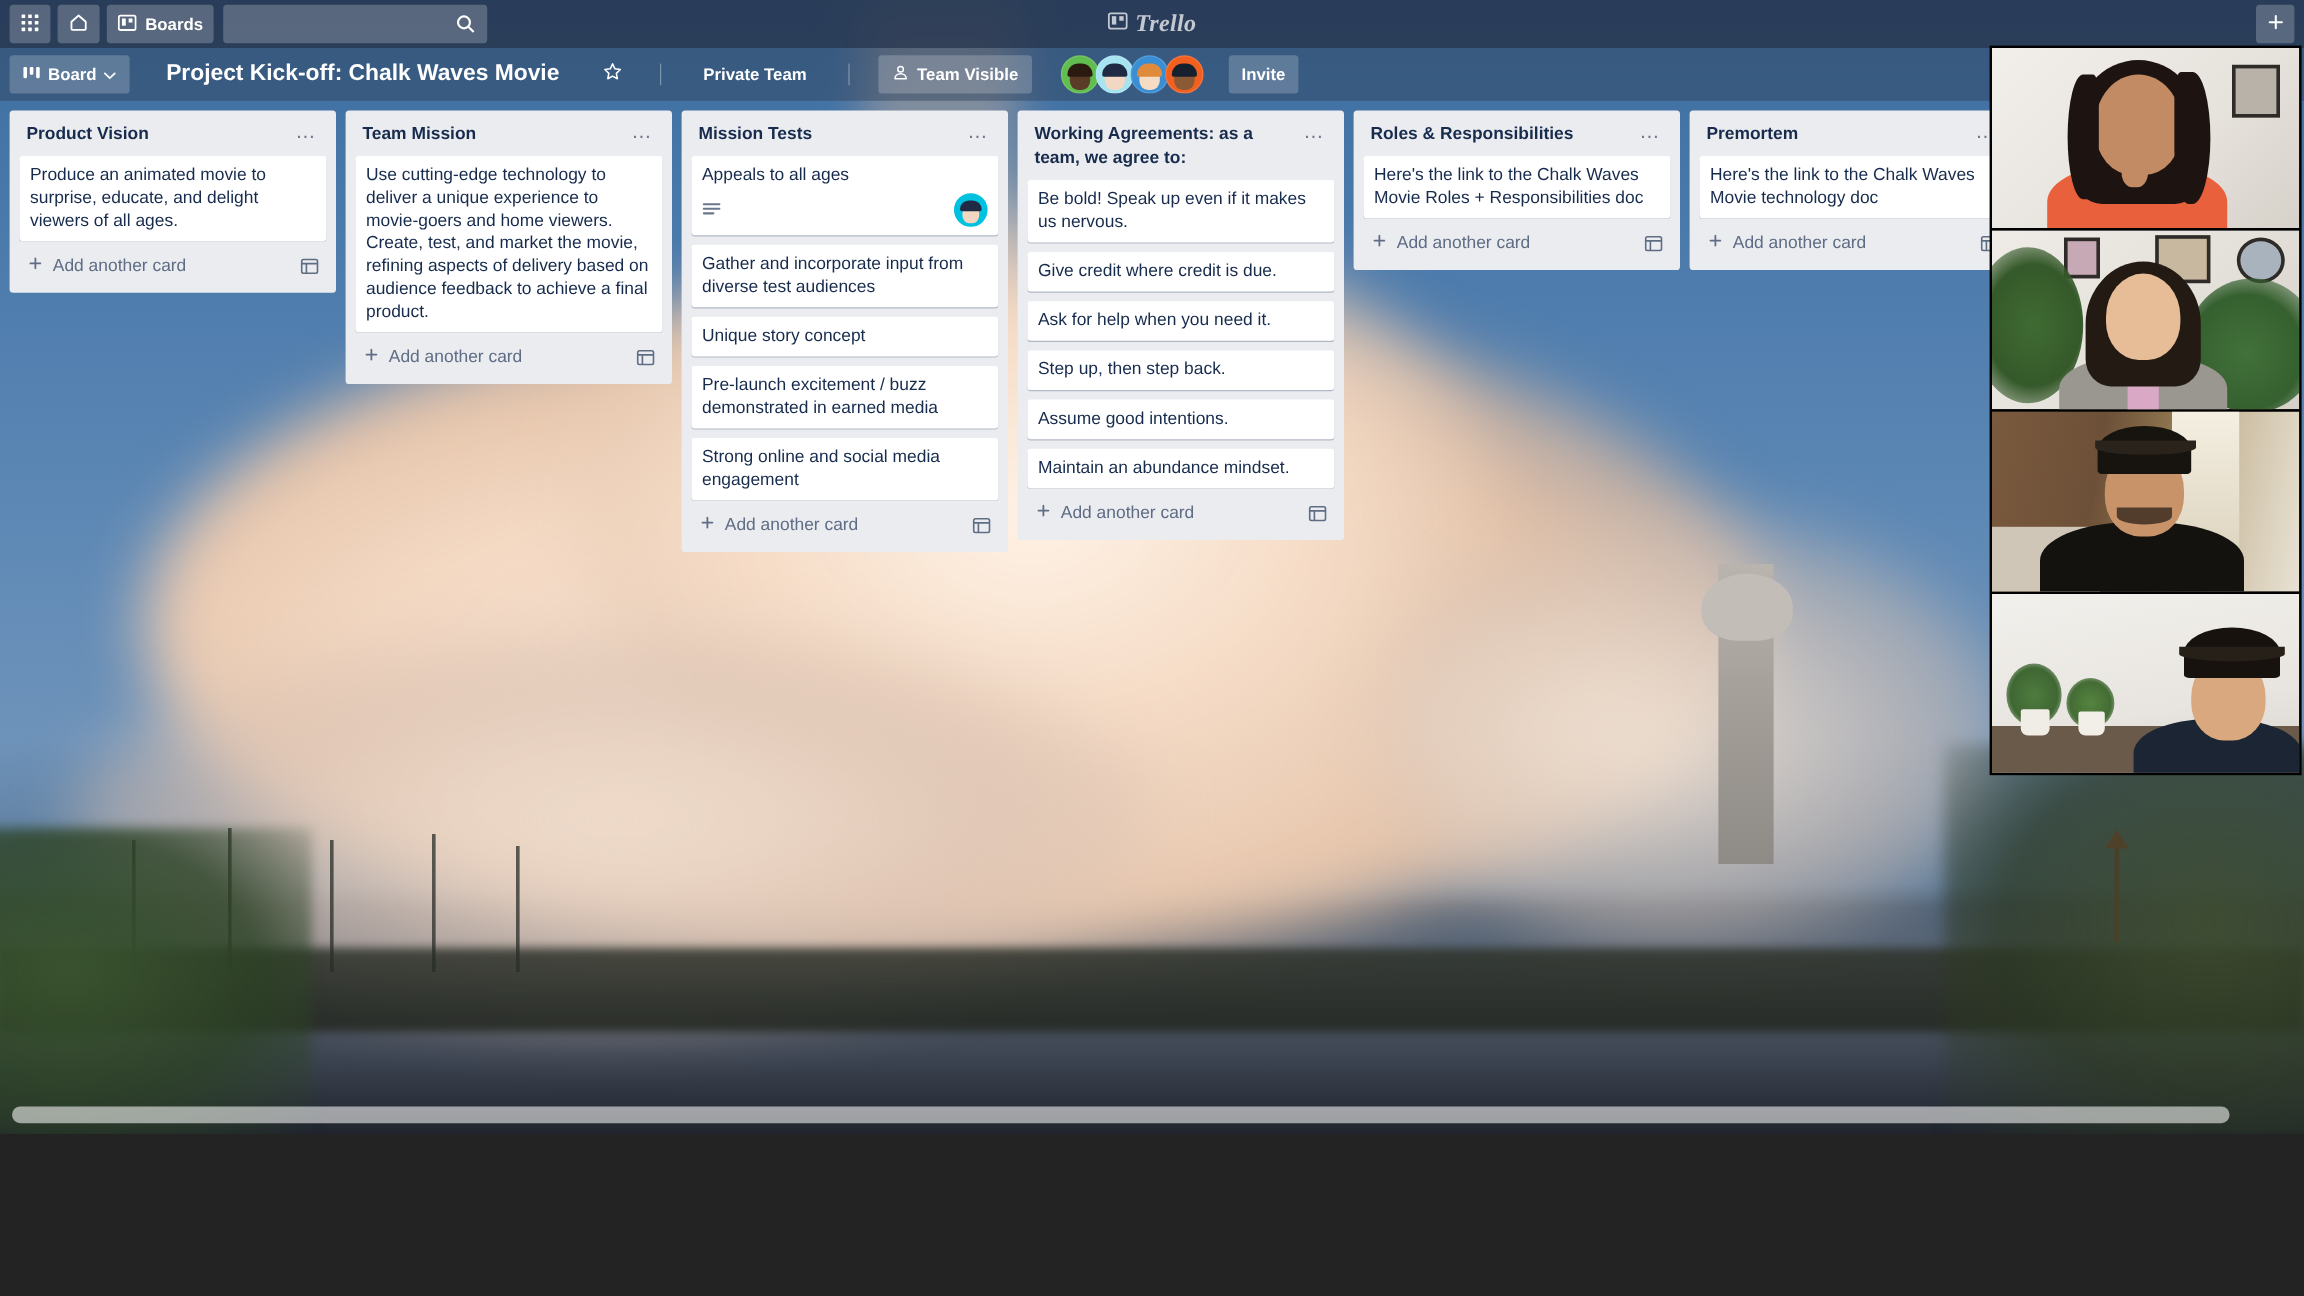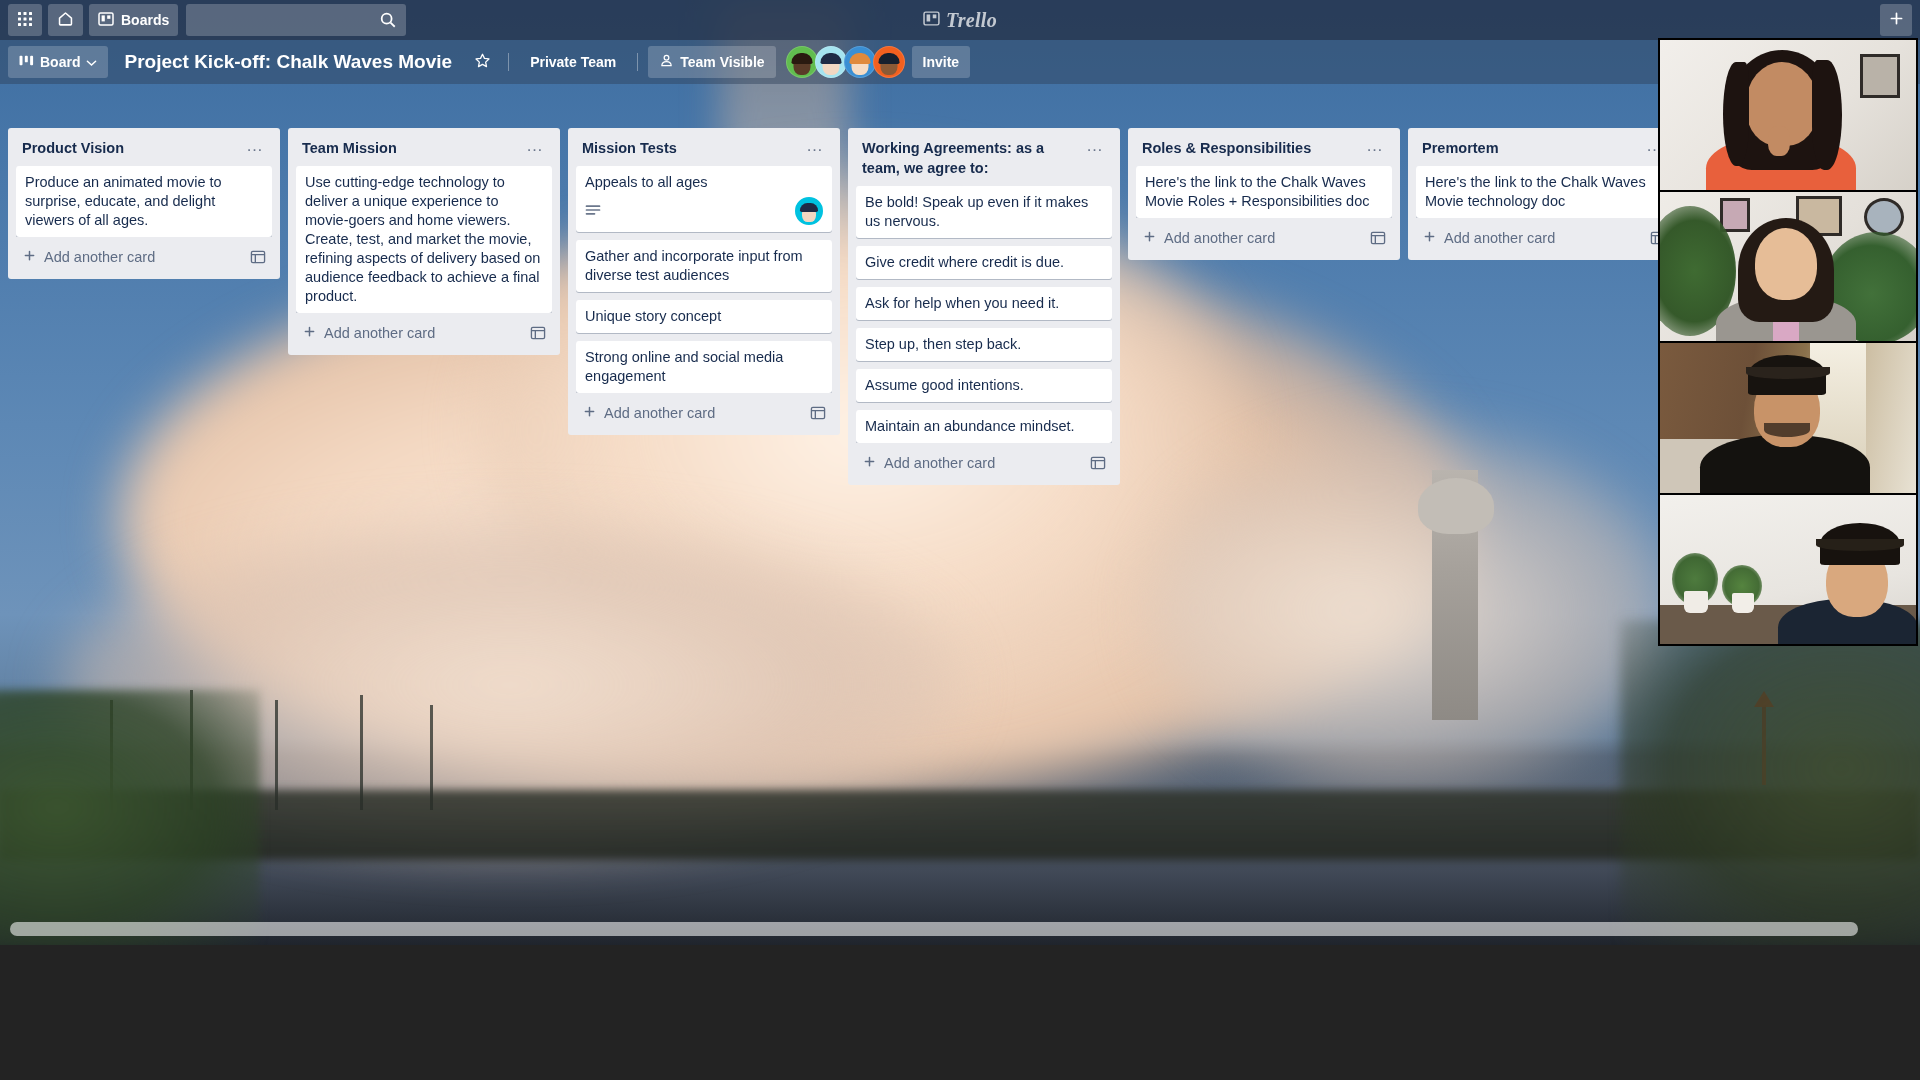--- a/index.html
+++ b/index.html
@@ -226,21 +226,21 @@
 
   
   .boardbar {
     position: absolute;
     left: 0; top: 40px;
     width: 1920px; height: 44px;
     background: rgba(47,64,88,0.45);
     display: flex;
     align-items: center;
     padding: 0 8px;
-    gap: 4px;
+    gap: 18px;
     z-index: 19;
   }
   .bb-btn {
     height: 32px;
     border-radius: 3px;
     background: rgba(255,255,255,0.2);
     color: #fff;
     display: flex;
     align-items: center;
     gap: 6px;
@@ -316,21 +316,20 @@
   }
   .list {
     width: 272px;
     flex: 0 0 272px;
     background: #ebecf0;
     border-radius: 3px;
     padding: 8px;
     max-height: 820px;
     display: flex;
     flex-direction: column;
-    margin-top: 36px;
   }
   .list-head {
     display: flex;
     align-items: flex-start;
     justify-content: space-between;
     padding: 2px 4px 8px 6px;
   }
   .list-title {
     font-size: 14.5px;
     font-weight: bold;
@@ -740,20 +739,23 @@
               </span>
             </div>
           </div>
           <div class="card">
             <div>Gather and incorporate input from diverse test audiences</div>
           </div>
           <div class="card">
             <div>Unique story concept</div>
           </div>
           <div class="card">
+            <div>Pre-launch excitement / buzz demonstrated in earned media</div>
+          </div>
+          <div class="card">
             <div>Strong online and social media engagement</div>
           </div>
         </div>
         <div class="add-card-row">
           <span class="add-card-left">
             <span><svg width="15" height="15" viewBox="0 0 20 20" stroke="currentColor" stroke-width="2" stroke-linecap="round" fill="none">
                 <path d="M10 4.5V15.5M4.5 10H15.5"></path>
               </svg></span>
             <span>Add another card</span>
           </span>

